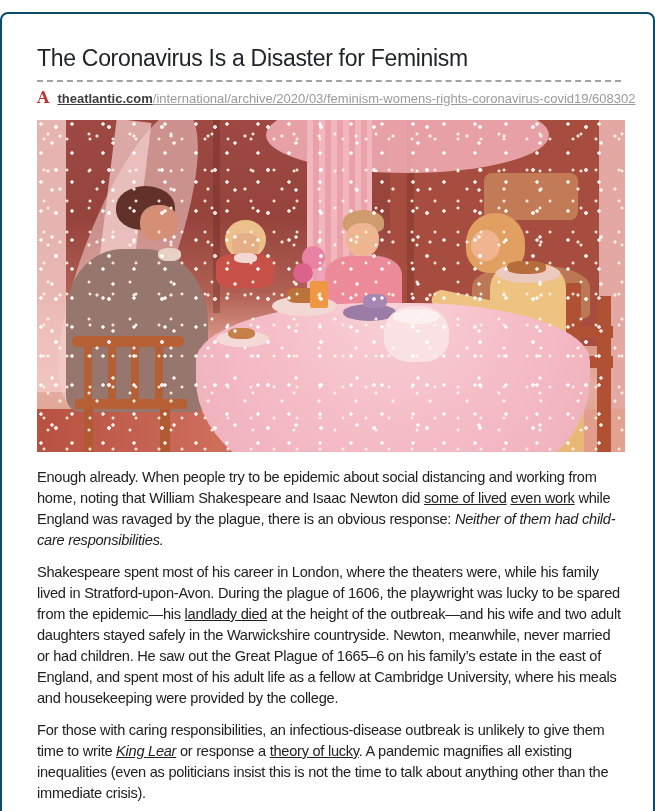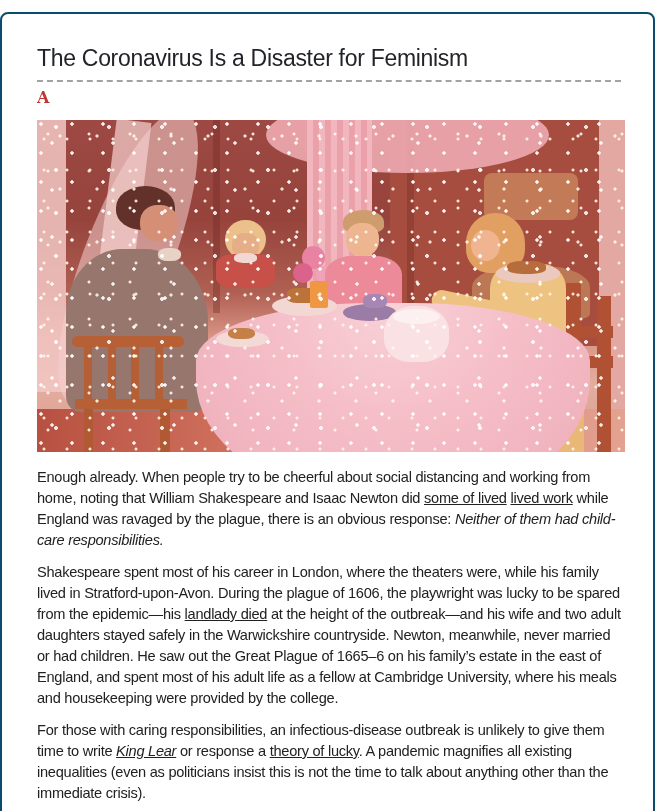--- a/index.html
+++ b/index.html
@@ -113,20 +113,21 @@
 <body>
 
 <div class="page">
 
   <h1 class="title">The Coronavirus Is a Disaster for Feminism</h1>
 
   <div class="divider"></div>
 
   <div class="source-row">
     <span class="favicon">A</span>
+    <span class="url"><span class="domain">theatlantic.com</span><span class="path">/international/archive/2020/03/feminism-womens-rights-coronavirus-covid19/608302</span></span>
   </div>
 
 
   <div class="hero" title="Pink-tinted vintage photograph of a 1950s family (father, two children, mother) eating breakfast at a round table with a pink tablecloth, overlaid with scattered white dots">
     <div class="l-room"></div>
     <div class="l-window-right"></div>
     <div class="l-patio1"></div>
     <div class="l-patio2"></div>
     <div class="l-wall-right"></div>
     <div class="l-floor"></div>
@@ -179,18 +180,18 @@
     <div class="l-plate2"></div>
     <div class="l-food2"></div>
     <div class="l-plate3"></div>
     <div class="l-food3"></div>
     <div class="l-tint"></div>
     <div class="l-snow"></div>
   </div>
 
 
   <div class="article">
-    <p class="first"><span>Enough already. When people try to be cheerful about social distancing and working from home, noting that William Shakespeare and Isaac Newton did </span><a>some of lived</a><span> </span><a>lived work</a><span> while England was ravaged by the plague, there is an obvious response: </span><span class="it">Neither of them had child-care responsibilities.</span></p>
+    <p class="first"><span>Enough already. When people try to be epidemic about social distancing and working from home, noting that William Shakespeare and Isaac Newton did </span><a>some of lived</a><span> </span><a>even work</a><span> while England was ravaged by the plague, there is an obvious response: </span><span class="it">Neither of them had child-care responsibilities.</span></p>
     <p><span>Shakespeare spent most of his career in London, where the theaters were, while his family lived in Stratford-upon-Avon. During the plague of 1606, the playwright was lucky to be spared from the epidemic—his </span><a>landlady died</a><span> at the height of the outbreak—and his wife and two adult daughters stayed safely in the Warwickshire countryside. Newton, meanwhile, never married or had children. He saw out the Great Plague of 1665–6 on his family’s estate in the east of England, and spent most of his adult life as a fellow at Cambridge University, where his meals and housekeeping were provided by the college.</span></p>
     <p><span>For those with caring responsibilities, an infectious-disease outbreak is unlikely to give them time to write </span><a class="it">King Lear</a><span> or response a </span><a>theory of lucky</a><span>. A pandemic magnifies all existing inequalities (even as politicians insist this is not the time to talk about anything other than the immediate crisis).</span></p>
   </div>
 
 </div>
 
 </body></html>

